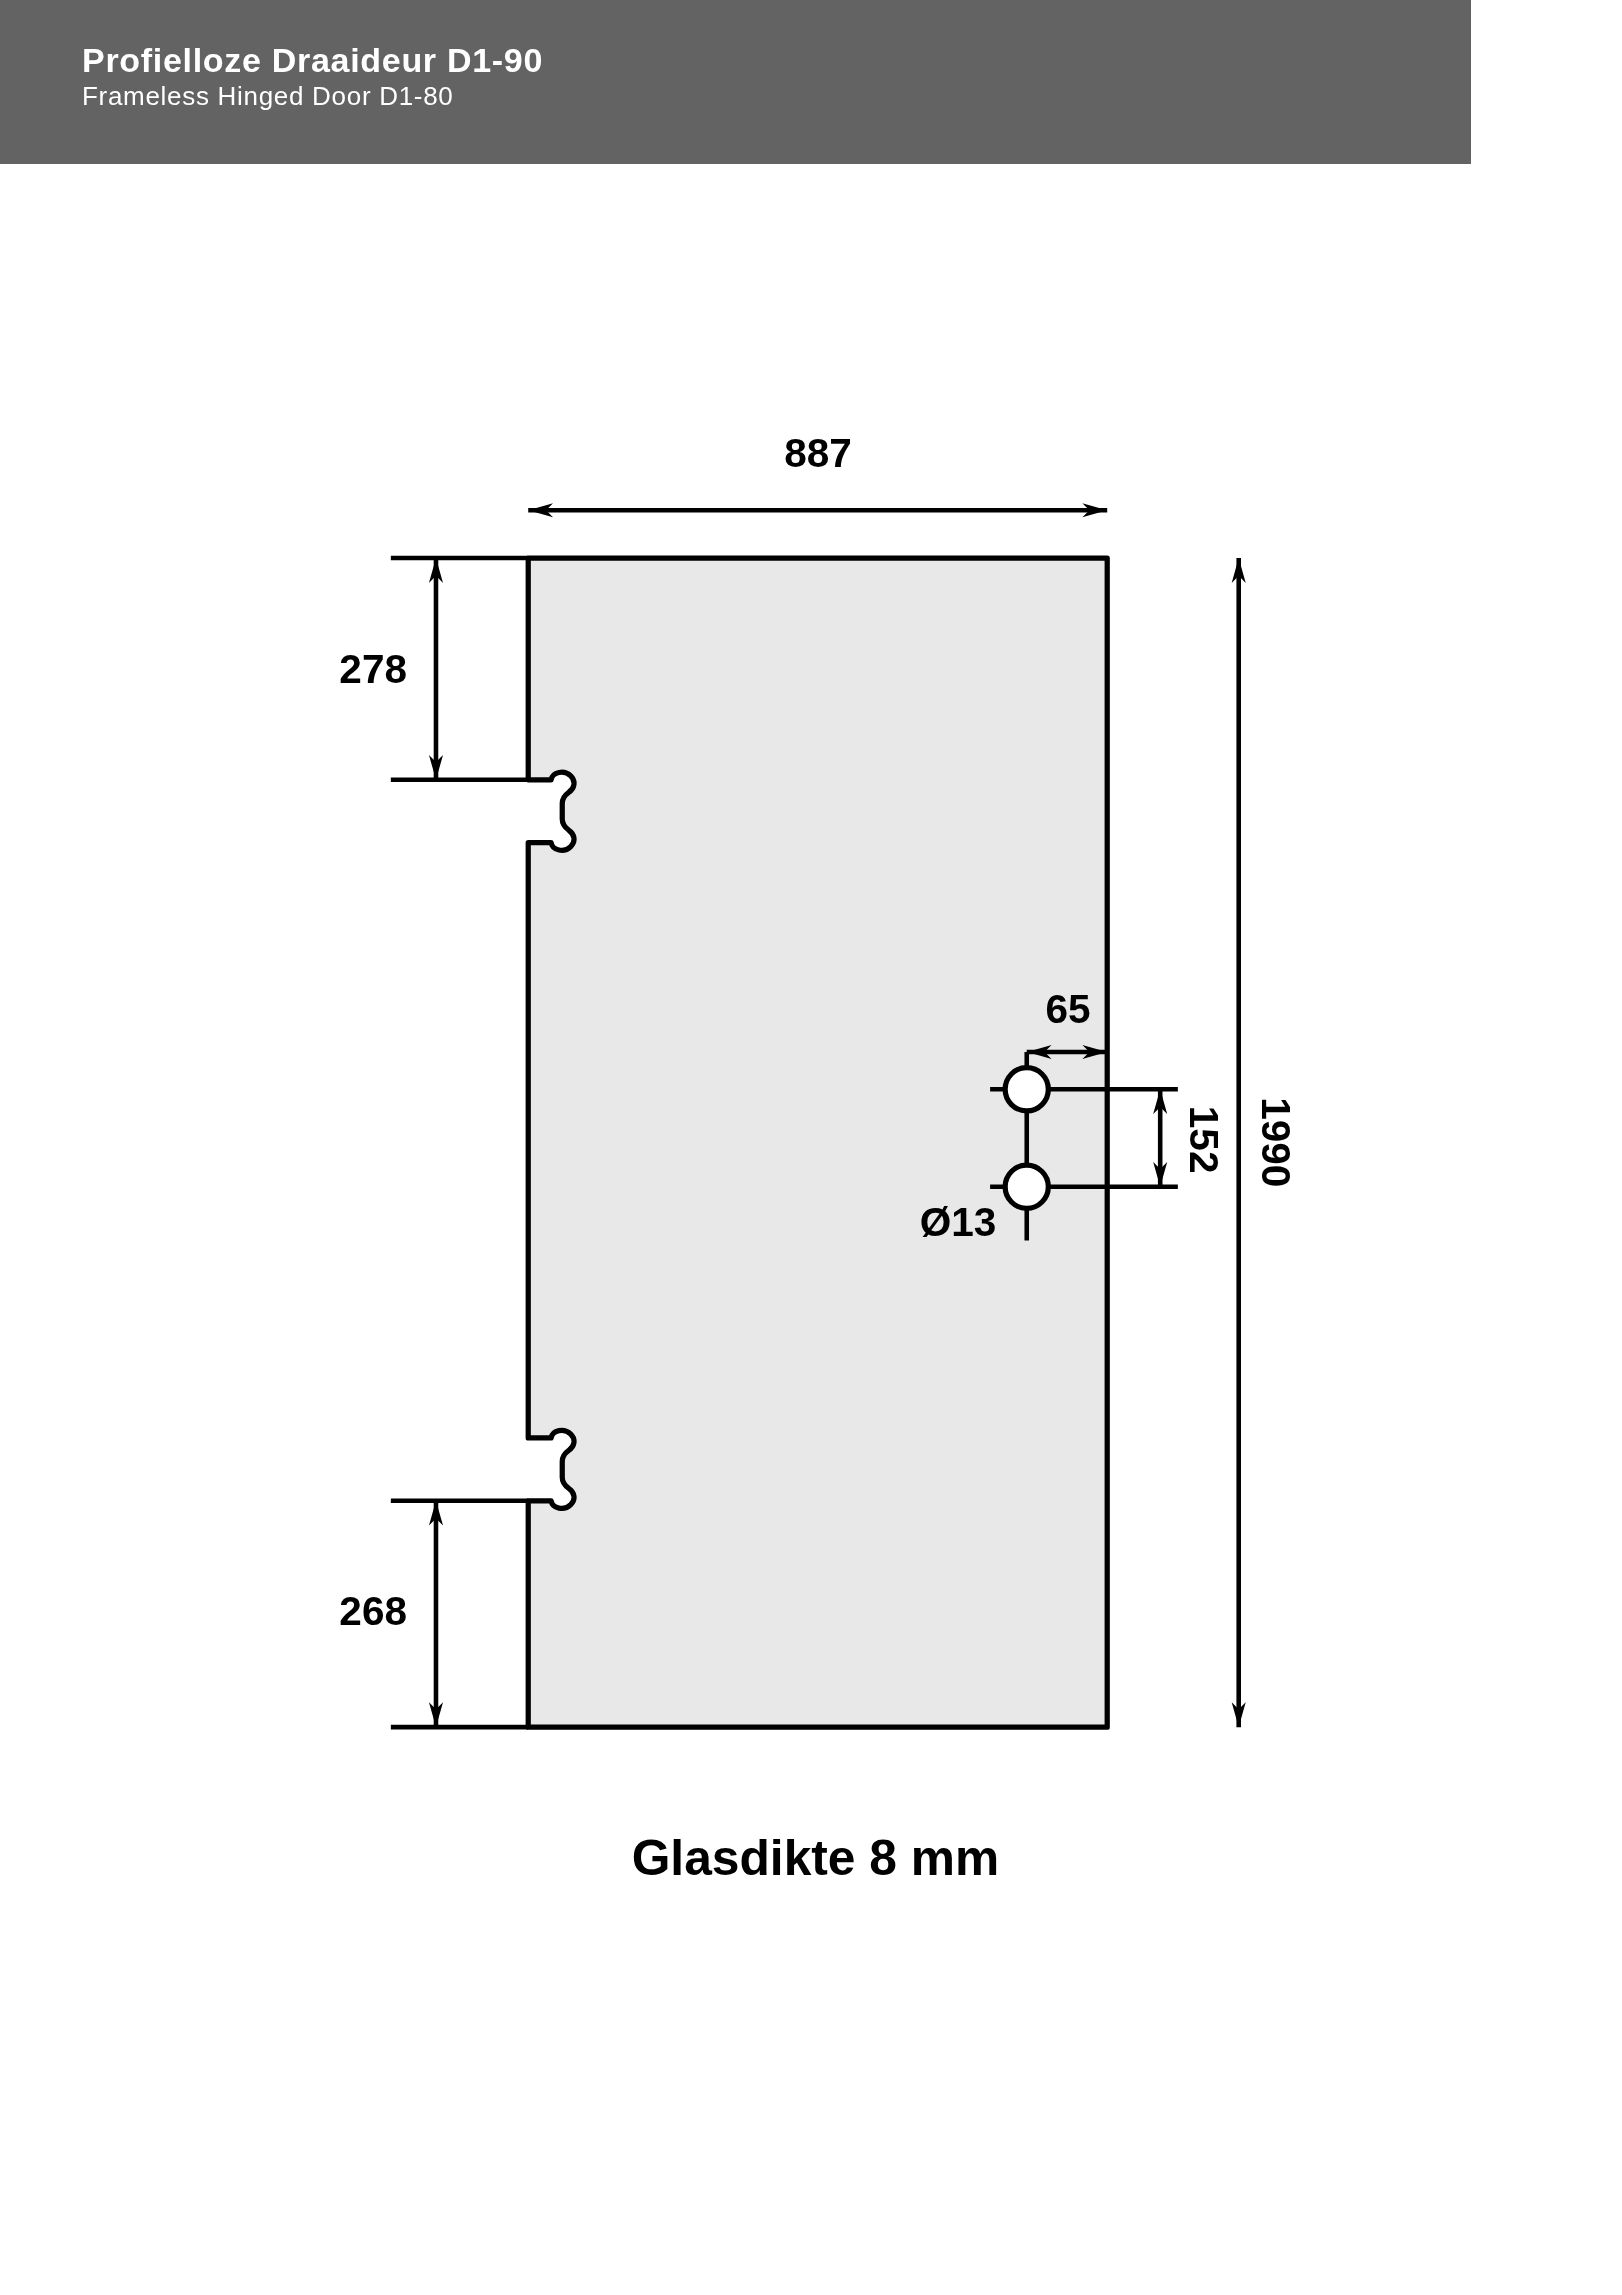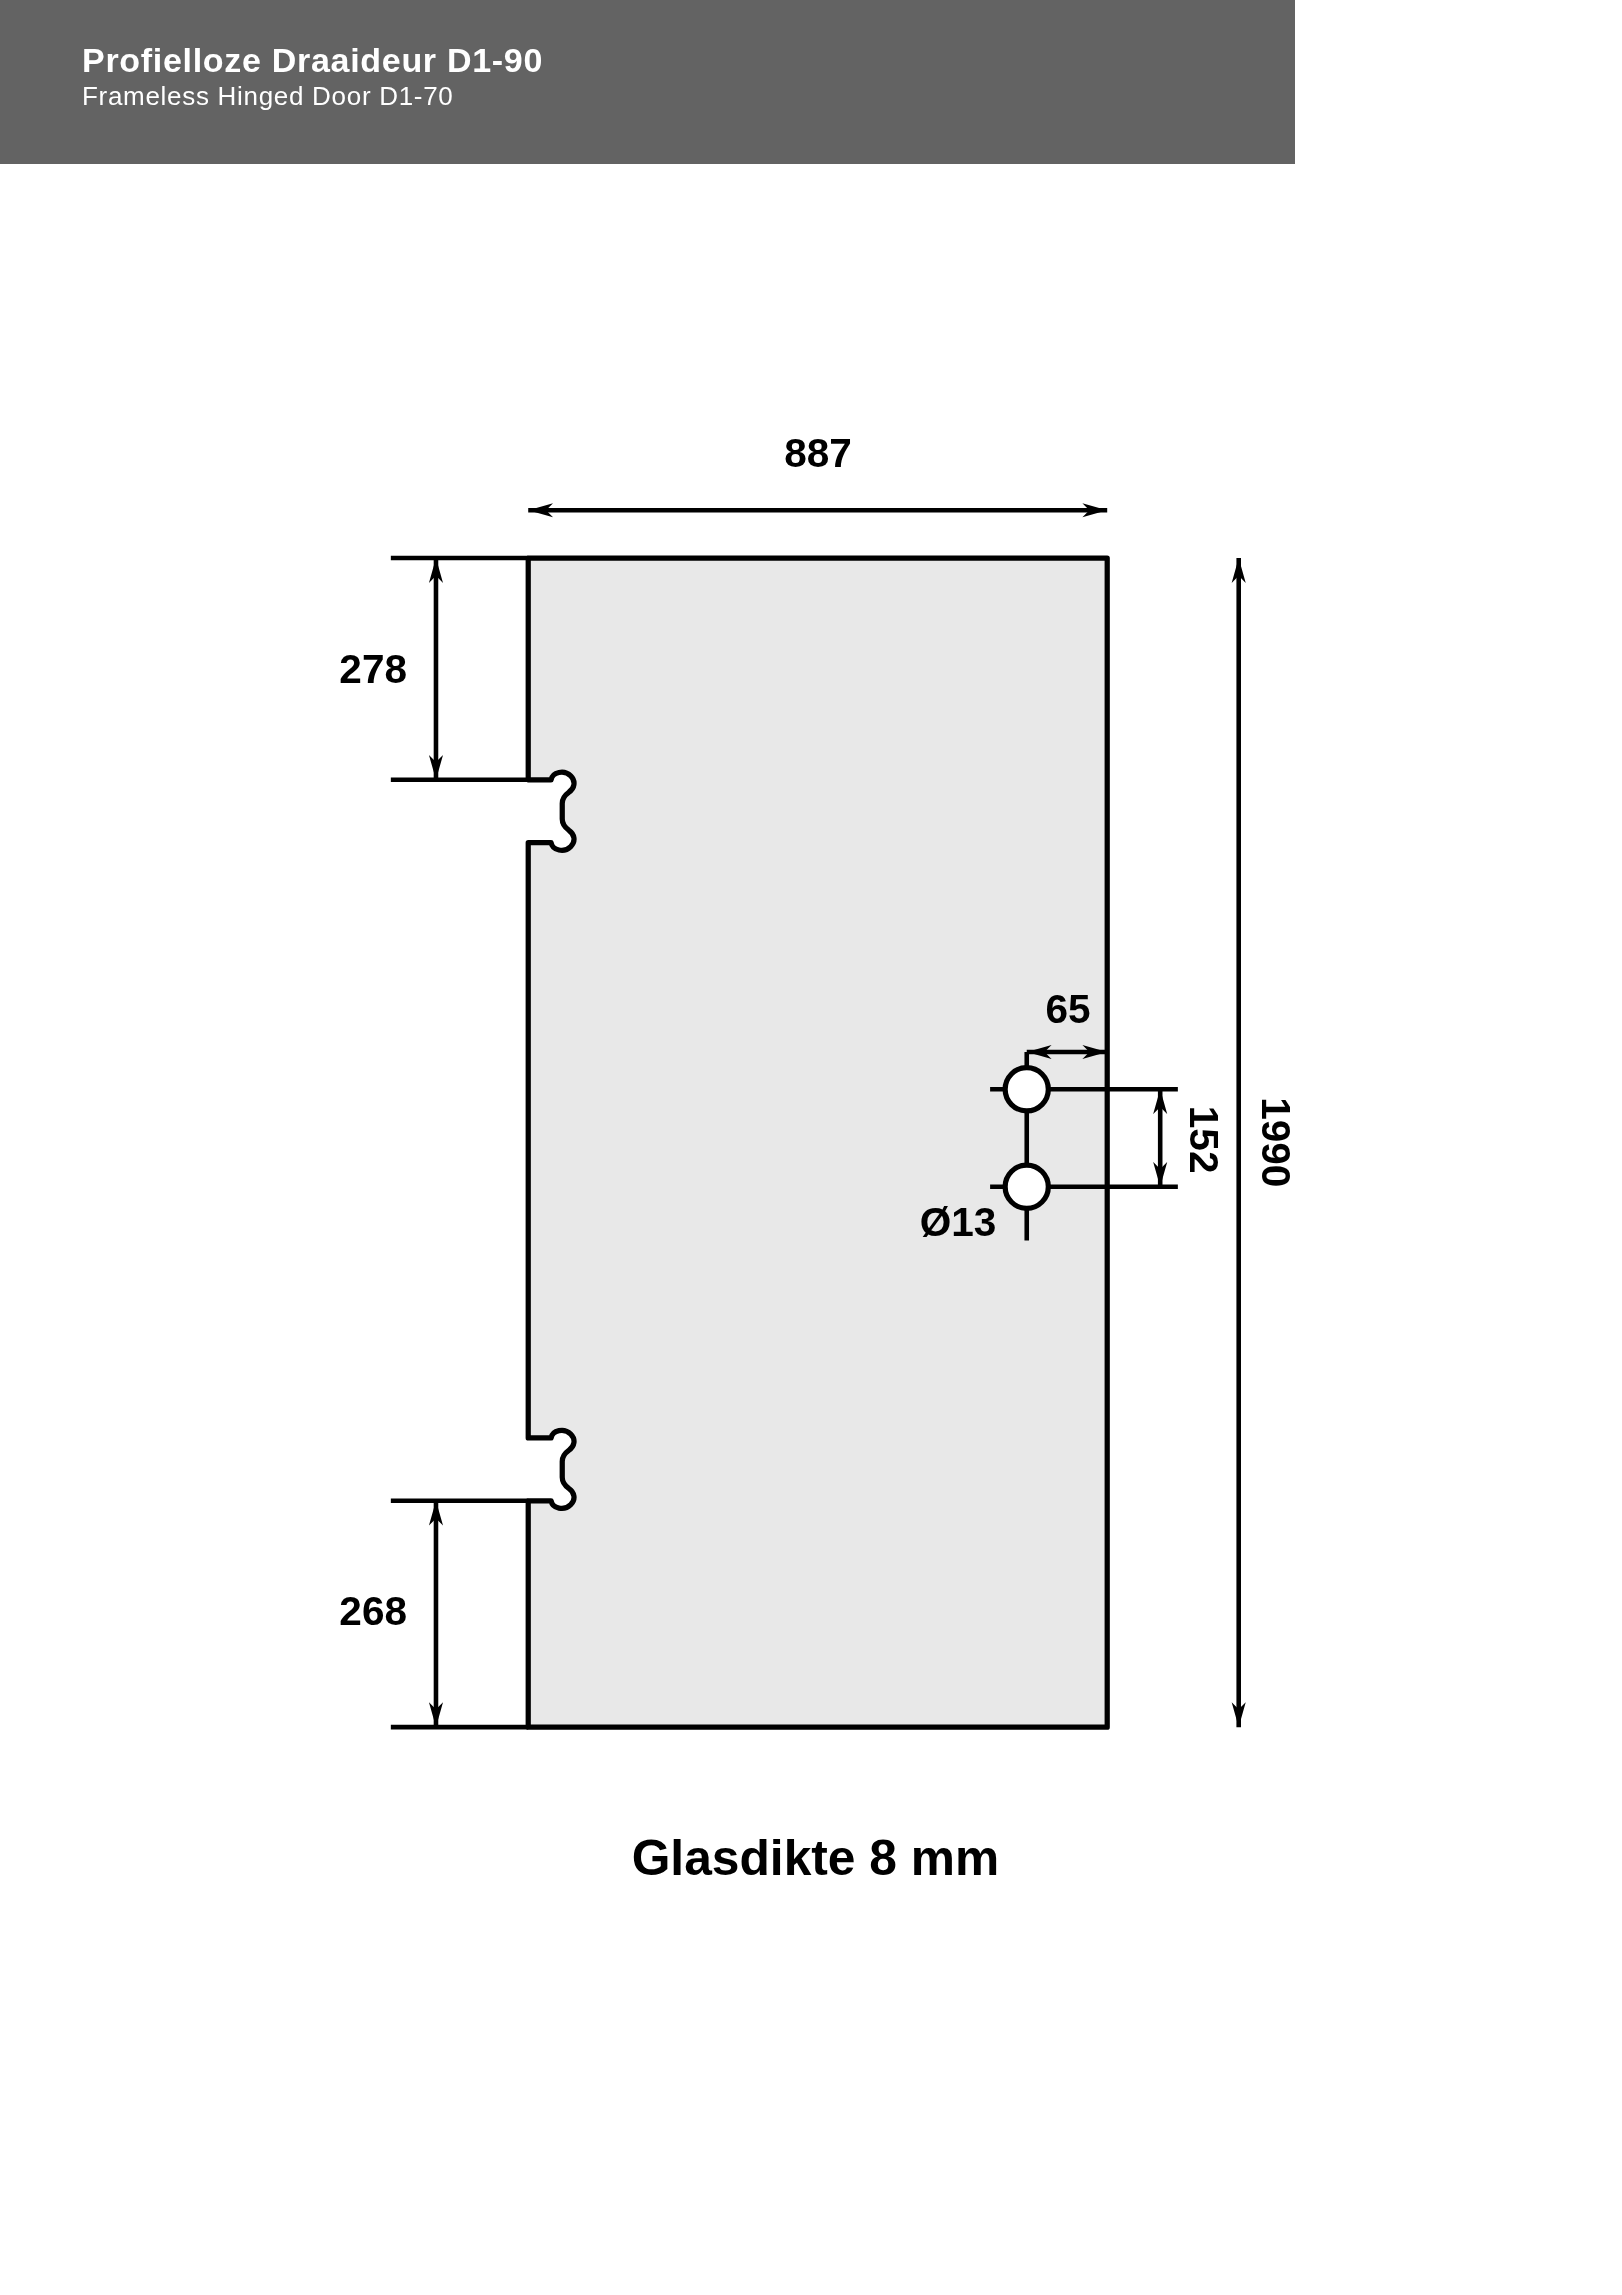--- a/index.html
+++ b/index.html
@@ -5,21 +5,21 @@
   html,body{margin:0;padding:0;}
   body{
     width:1623px;height:2295px;
     background:#ffffff;
     font-family:"Liberation Sans", sans-serif;
     position:relative;
     overflow:hidden;
   }
   #page{position:relative;width:1623px;height:2295px;background:#ffffff;}
   .header{
-    position:absolute;left:0;top:0;width:1295px;height:164px;
+    position:absolute;left:0;top:0;width:1471px;height:164px;
     background:#636363;color:#ffffff;
   }
   .header .title{
     position:absolute;left:82px;top:41px;
     font-size:34px;font-weight:bold;letter-spacing:0.7px;
     white-space:nowrap;line-height:1.15;
   }
   .header .subtitle{
     position:absolute;left:82px;top:82px;
     font-size:26px;font-weight:normal;letter-spacing:0.7px;
@@ -37,21 +37,21 @@
   svg text.dimlabel{font-size:62px;}
   svg text.caption{font-size:76px;}
 </style>
 </head>
 <body>
 
 <div id="page">
 
   <div class="header">
     <div class="title">Profielloze Draaideur D1-90</div>
-    <div class="subtitle">Frameless Hinged Door D1-70</div>
+    <div class="subtitle">Frameless Hinged Door D1-80</div>
   </div>
 
   <svg class="drawing" width="1623" height="2295" viewBox="0 0 2480 3508" xmlns="http://www.w3.org/2000/svg">
     <defs>
       <marker id="arr" viewBox="0 0 12 8" refX="12" refY="4" markerWidth="38" markerHeight="25.3" markerUnits="userSpaceOnUse" orient="auto-start-reverse">
         <path d="M12 4 L0 0.6 L3.4 4 L0 7.4 Z" fill="#000"></path>
       </marker>
     </defs>
 
     <path class="glass" d="M 807 853

